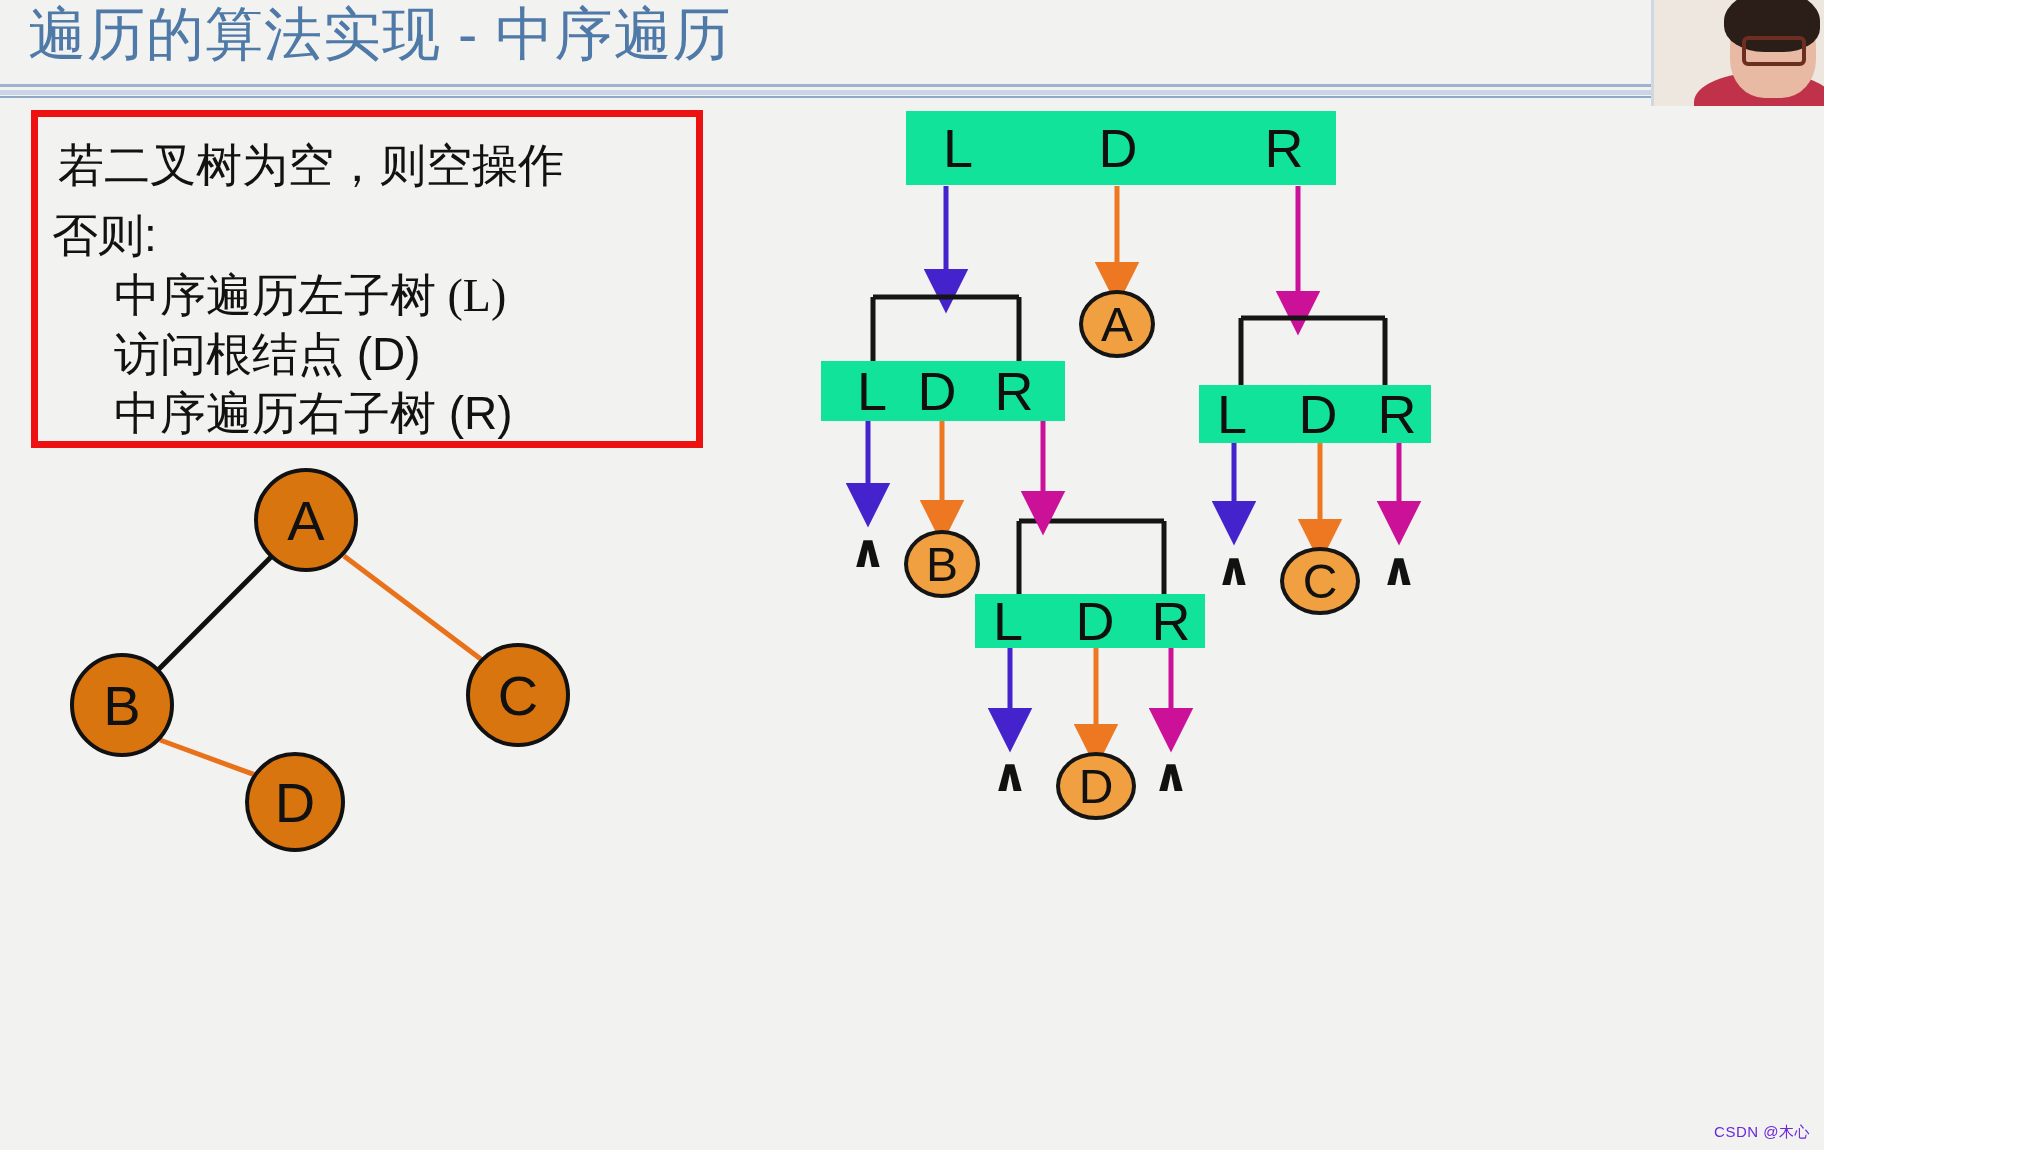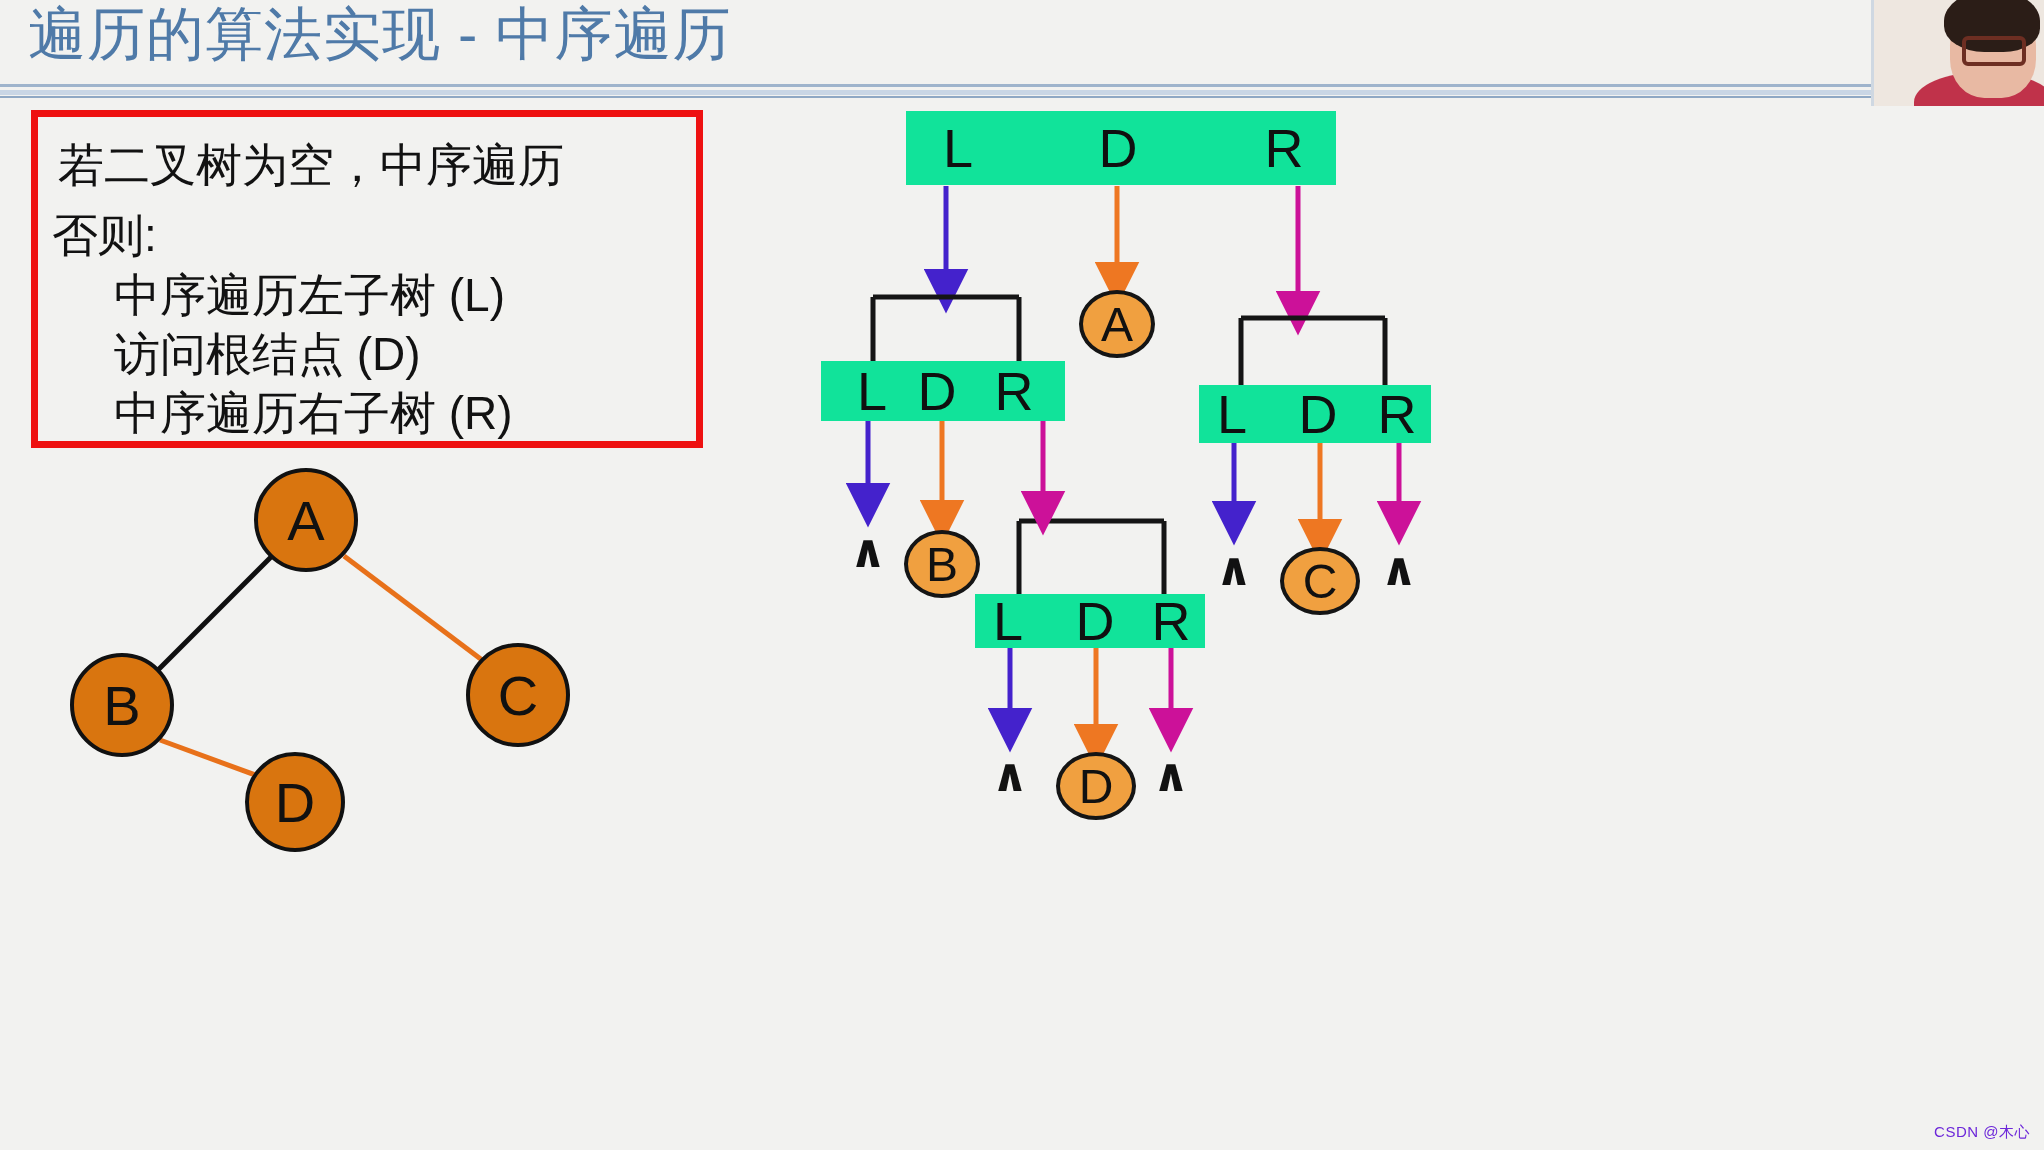--- a/index.html
+++ b/index.html
@@ -2,21 +2,21 @@
 <html><head>
 <meta charset="utf-8">
 <style>
   html, body {
     margin: 0;
     padding: 0;
     background: #ffffff;
   }
   #root {
     position: relative;
-    width: 2044px;
+    width: 1824px;
     height: 1150px;
     background: #f2f2f0;
     font-family: "Liberation Sans", "DejaVu Sans", sans-serif;
     overflow: hidden;
   }
 
   
   #slide-title {
     position: absolute;
     left: 28px;
@@ -157,23 +157,23 @@
 <div id="root">
 
   <div id="slide-title">遍历的算法实现 - 中序遍历</div>
   <div id="title-rule">
     <div class="l1"></div>
     <div class="l2"></div>
     <div class="l3"></div>
   </div>
 
   <div id="def-box">
-    <div class="def-line" style="left:20px; top:18px;">若二叉树为空，中序遍历</div>
+    <div class="def-line" style="left:20px; top:18px;">若二叉树为空，则空操作</div>
     <div class="def-line" style="left:14px; top:88px;">否则:</div>
-    <div class="def-line indent" style="left:20px; top:148px;">中序遍历左子树 (L)</div>
+    <div class="def-line indent" style="left:20px; top:148px;font-family:Liberation Serif, serif;">中序遍历左子树 (L)</div>
     <div class="def-line indent" style="left:20px; top:266px;">中序遍历右子树 (R)</div>
     <div class="def-line indent" style="left:20px; top:207px;">访问根结点 (D)</div>
   </div>
 
   <div id="left-tree">
     <svg width="700" height="1150" style="position:absolute;left:0;top:0;">
       <line x1="272" y1="556" x2="158" y2="670" stroke="#101010" stroke-width="5"></line>
       <line x1="344" y1="556" x2="482" y2="660" stroke="#e8711a" stroke-width="5"></line>
       <line x1="160" y1="740" x2="258" y2="776" stroke="#e8711a" stroke-width="5"></line>
     </svg>

